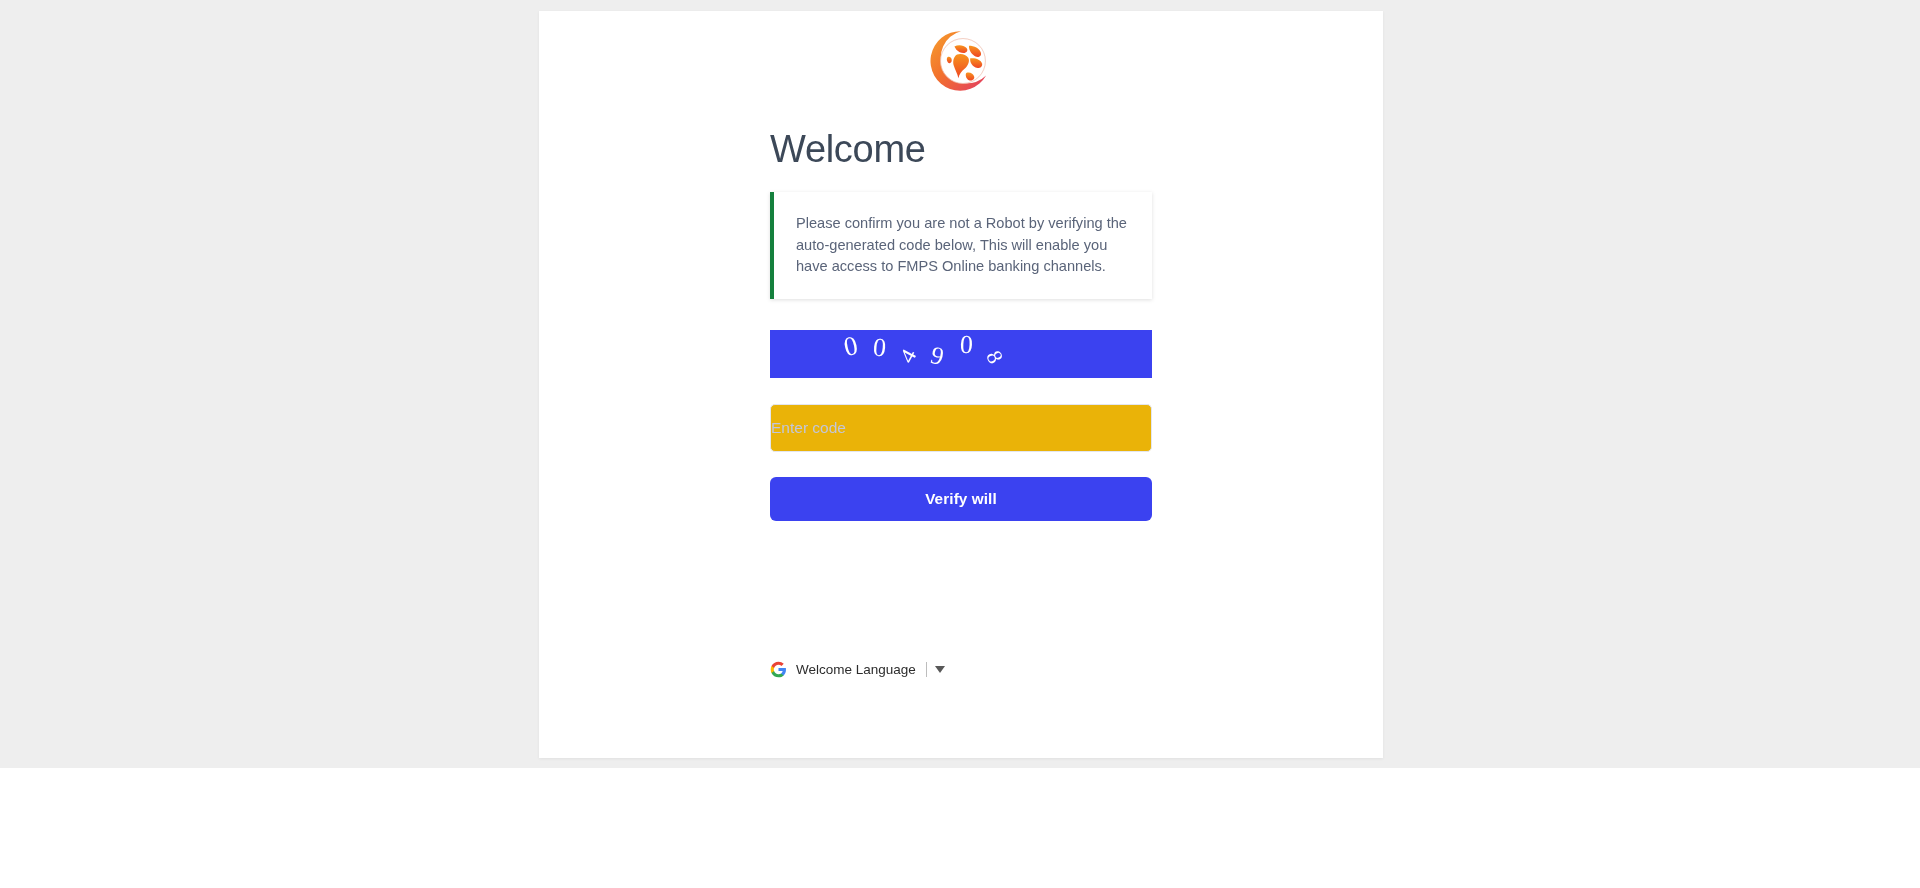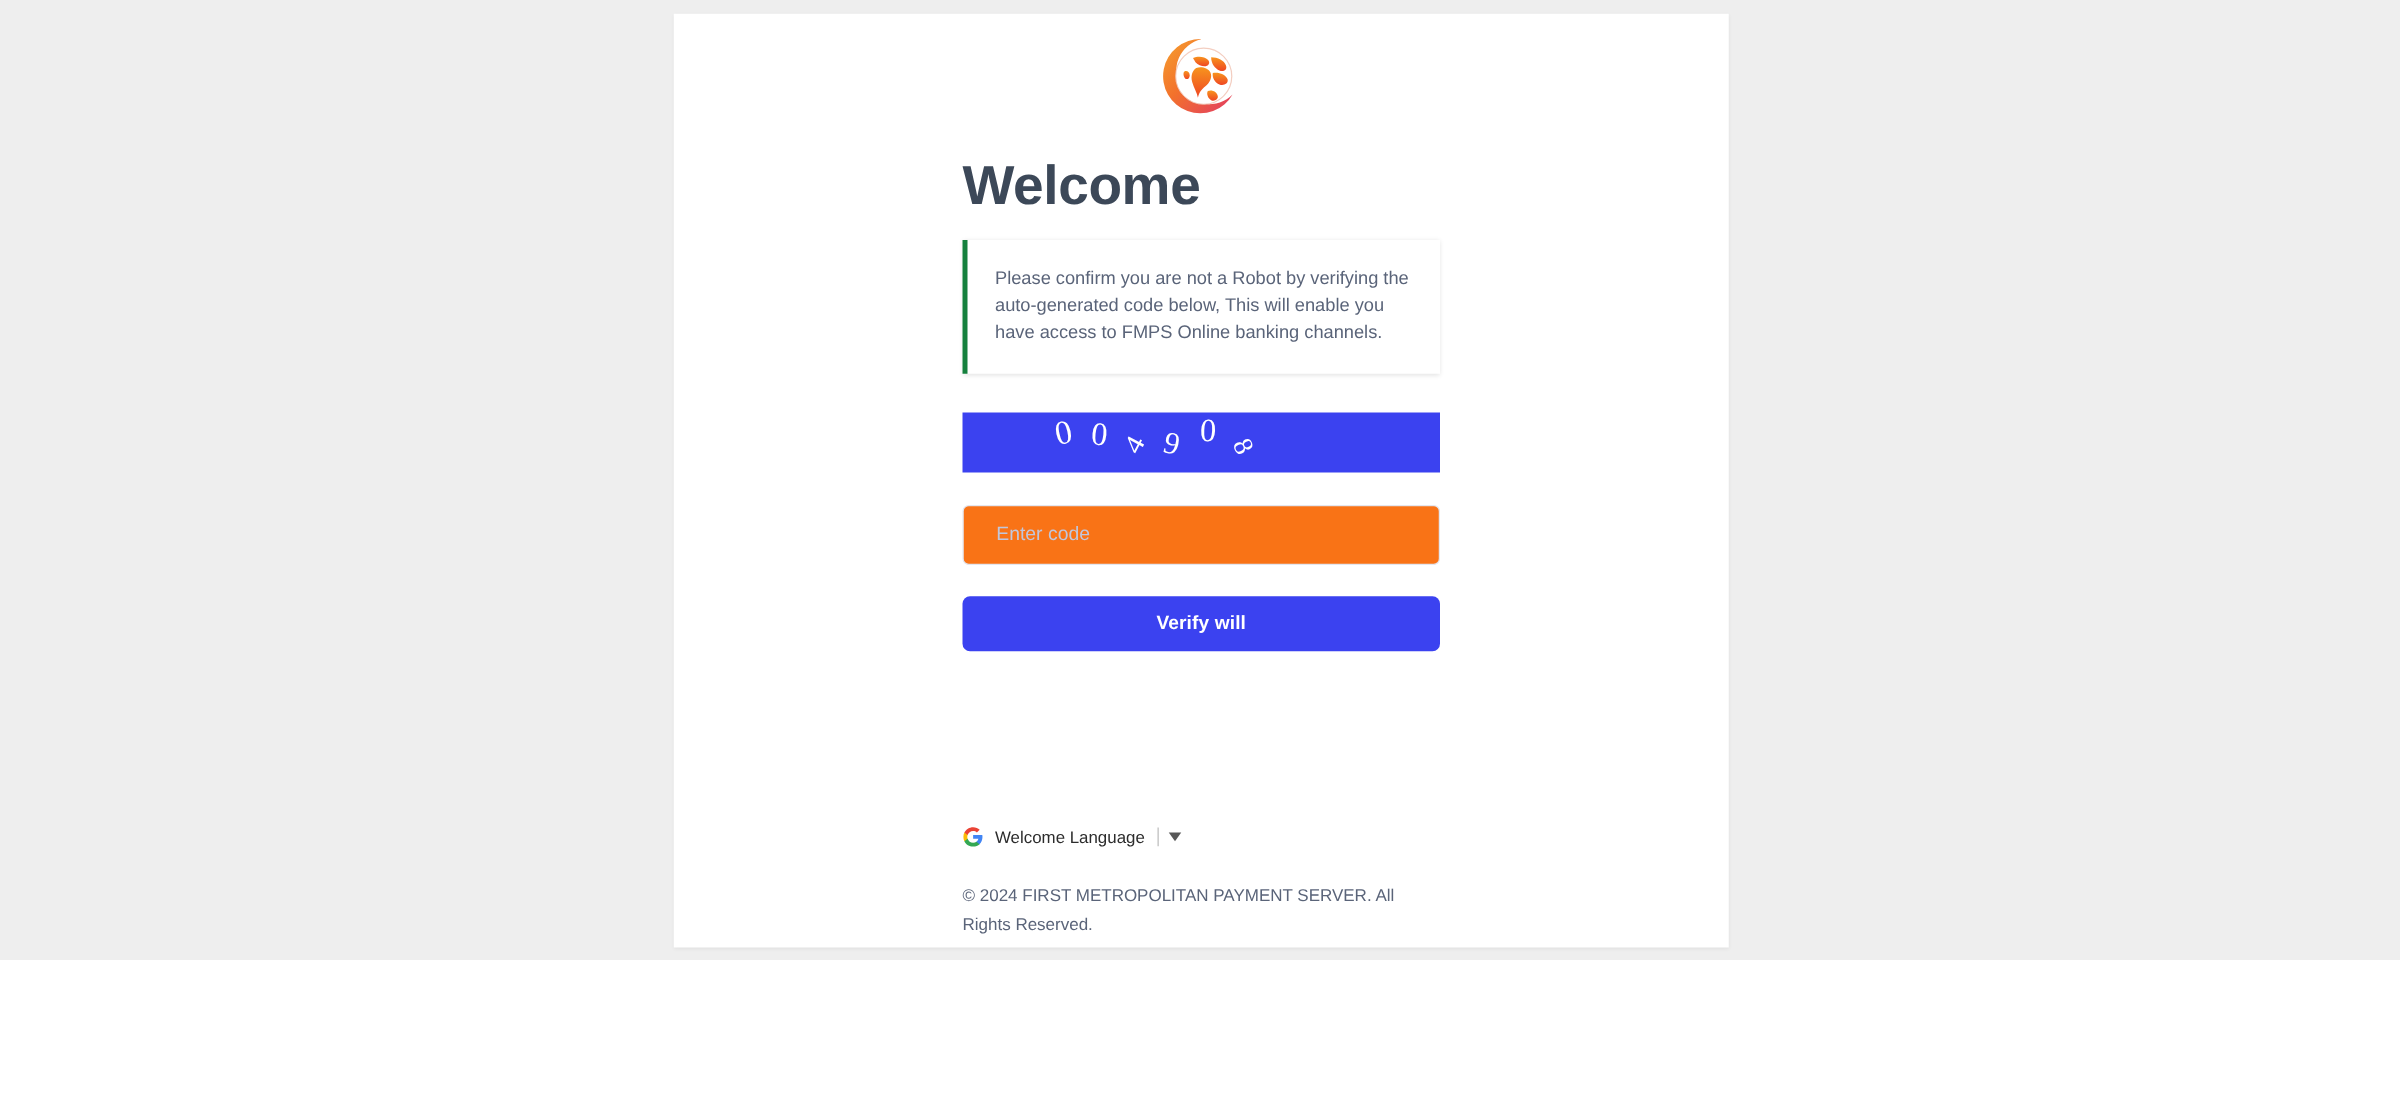--- a/index.html
+++ b/index.html
@@ -55,23 +55,23 @@
   }
 
   
   #content {
     width: 382px;
     margin: 0 auto;
     margin-top: 35px;
   }
 
   #page-title {
-    font-size: 44px;
+    font-size: 38px;
     line-height: 40px;
-    font-weight: 700;
+    font-weight: 400;
     color: #3c4858;
     letter-spacing: -0.3px;
     margin: 0 0 23px 0;
     font-family: "Liberation Sans", sans-serif;
   }
 
   
   #info-alert {
     position: relative;
     background: #ffffff;
@@ -117,22 +117,22 @@
   .cap-ch.c4 { left: 190px; top: 0px;  font-size: 26px; transform: rotate(3deg); }
   .cap-ch.c5 { left: 219px; top: 14px; font-size: 22px; transform: rotate(64deg); }
 
   
   #code-input {
     display: block;
     width: 382px;
     height: 48px;
     border: 1px solid #e3e6ef;
     border-radius: 5px;
-    background: #f97316;
-    padding: 0 26px;
+    background: #eab308;
+    padding: 0 0;
     font-size: 15.5px;
     color: #3c4858;
     font-family: "Liberation Sans", sans-serif;
     outline: none;
     margin-bottom: 25px;
   }
   #code-input::placeholder {
     color: #c2c6db;
     opacity: 1;
   }
@@ -263,17 +263,16 @@
           <path fill="#4285F4" d="M45.1 24.5c0-1.6-.1-3.1-.4-4.5H24v8.5h11.8c-.5 2.7-2.1 5-4.4 6.6v5.5h7.1c4.2-3.8 6.6-9.5 6.6-16.1z"></path>
           <path fill="#34A853" d="M24 46c6 0 11-2 14.6-5.4l-7.1-5.5c-2 1.3-4.5 2.1-7.5 2.1-5.8 0-10.7-3.9-12.5-9.1H4.2v5.7C7.8 41.1 15.3 46 24 46z"></path>
           <path fill="#FBBC05" d="M11.5 28.1c-.5-1.3-.7-2.7-.7-4.1s.3-2.8.7-4.1v-5.7H4.2C2.8 17.1 2 20.4 2 24s.8 6.9 2.2 9.8l7.3-5.7z"></path>
           <path fill="#EA4335" d="M24 10.8c3.3 0 6.2 1.1 8.5 3.3l6.3-6.3C35 4.2 30 2 24 2 15.3 2 7.8 6.9 4.2 14.2l7.3 5.7c1.8-5.2 6.7-9.1 12.5-9.1z"></path>
         </svg>
         <span id="translate-label">Welcome Language</span>
         <span id="translate-divider"></span>
         <span id="translate-caret"></span>
       </div>
 
-      <div id="footer-copyright">© 2024 FIRST METROPOLITAN PAYMENT SERVER. All Rights Reserved.</div>
 
     </div>
   </div>
 </div>
 
 </body></html>

